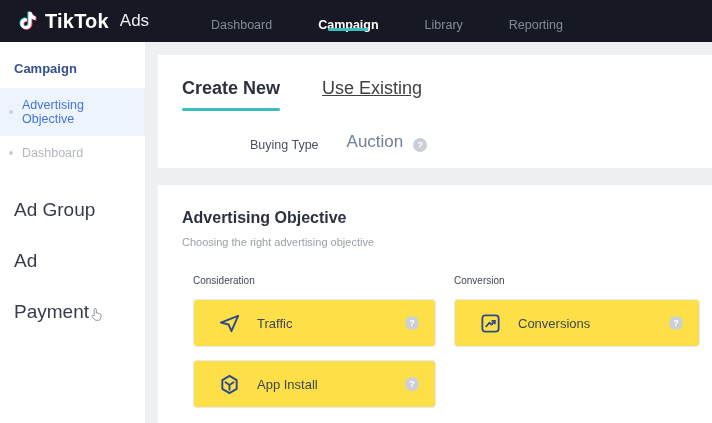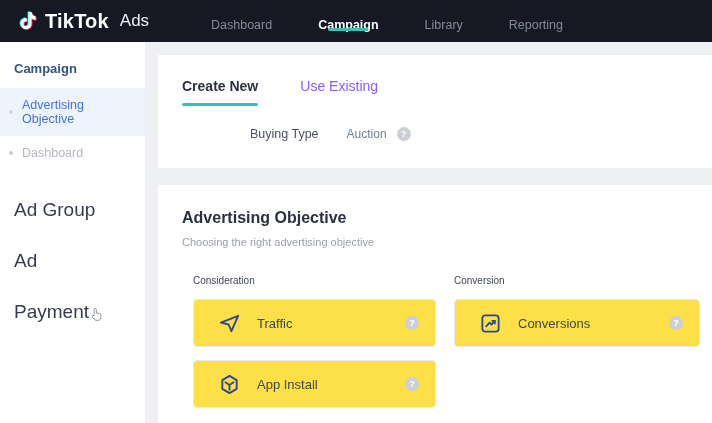--- a/index.html
+++ b/index.html
@@ -32,27 +32,27 @@
   .side-item { font-size:19px; color:#363c49; padding:0 14px; margin-top:29px; cursor:pointer; display:flex; align-items:flex-end; }
   .side-item:first-of-type { margin-top:24px; }
   .cursor-glyph { margin-left:1px; position:relative; top:3px; }
 
   
   .main { flex:1; padding:13px 0 0 12px; display:flex; flex-direction:column; }
   .card { background:#ffffff; }
   .card-top { height:113px; padding:23px 24px 0 24px; flex:none; }
   .tabs { display:flex; }
   .tab { margin-right:42px; cursor:pointer; }
-  .tab-label { font-size:14px; }
+  .tab-label { font-size:18px; }
   .tab.active .tab-label { color:#2b3140; font-weight:bold; }
-  .tab.inactive .tab-label { color:#8b5cf6; }
+  .tab.inactive .tab-label { color:#404040;text-decoration:underline; }
   .tab-underline { height:3px; background:#3dbcc0; border-radius:1.5px; margin-top:9px; }
   .buying-row { margin-top:21px; margin-left:68px; display:flex; align-items:flex-end; }
   .buying-label { font-size:12.5px; color:#4a5160; }
-  .buying-value { font-size:12px; color:#6e8196; margin-left:28px; }
+  .buying-value { font-size:17px; color:#6e8196; margin-left:28px; }
 
   .help-icon { width:14px; height:14px; border-radius:50%; background:#ccd0d6; color:#ffffff;
                font-size:9px; font-weight:bold; display:flex; align-items:center; justify-content:center;
                margin-left:10px; cursor:pointer; flex:none; }
 
   .card-objective { flex:1; margin-top:17px; padding:24px 24px 0 24px; }
   .obj-title { font-size:16px; font-weight:bold; color:#2b3140; }
   .obj-subtitle { font-size:11px; color:#9aa0aa; margin-top:9px; }
   .columns { display:flex; margin-top:27px; margin-left:11px; }
   .column { width:243px; margin-right:18px; }

